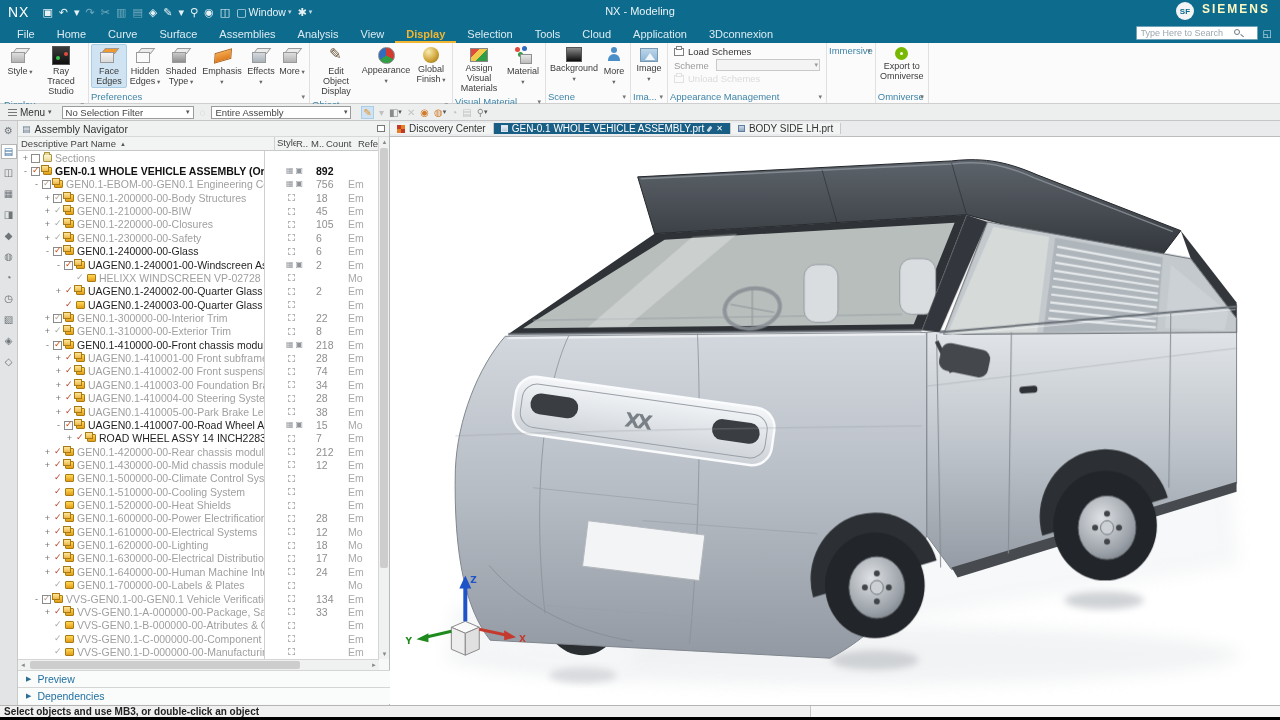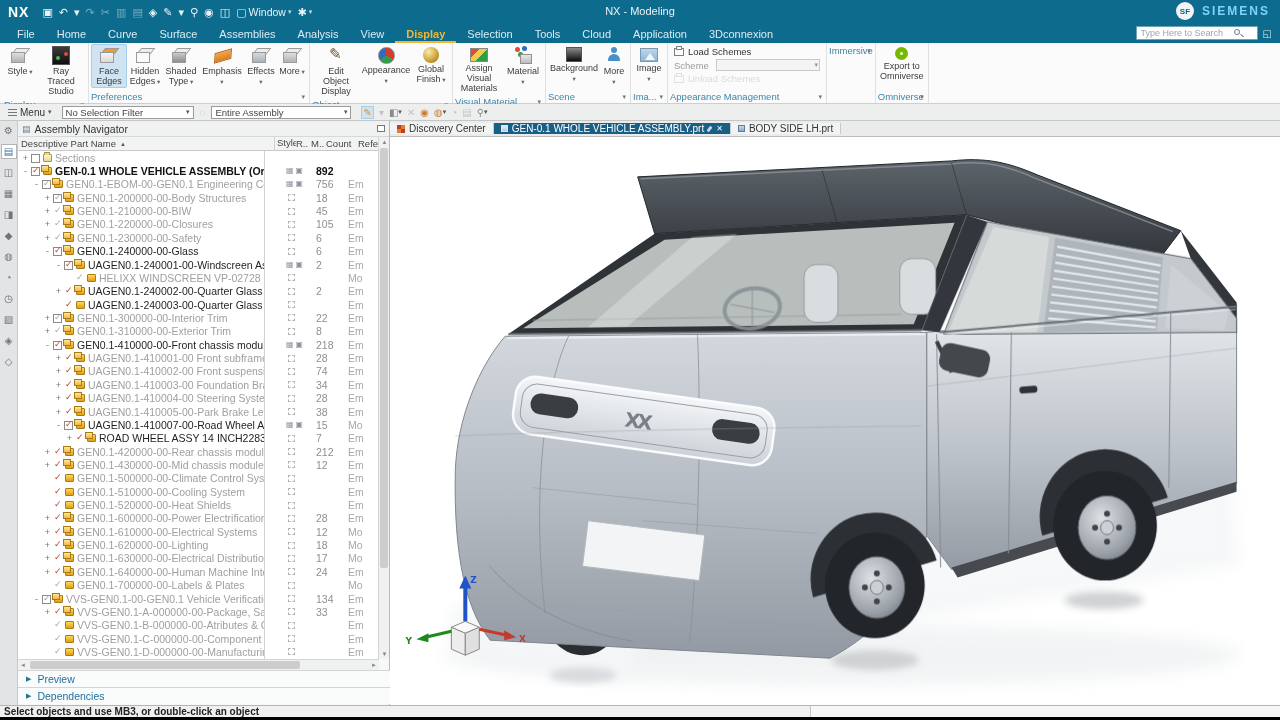--- a/index.html
+++ b/index.html
@@ -2,31 +2,31 @@
 <html><head>
 <meta charset="utf-8">
 <style>
   html,body{margin:0;padding:0;background:#000}
   *{box-sizing:border-box}
   #app{position:relative;width:1280px;height:720px;background:#fff;overflow:hidden;
        font-family:"Liberation Sans","DejaVu Sans",sans-serif;-webkit-font-smoothing:antialiased}
   
   .titlebar{position:absolute;left:0;top:0;width:1280px;height:24px;background:#0d6b8d;color:#fff;
             display:flex;align-items:center;padding:0 8px}
-  .nxlogo{font-weight:bold;font-size:14px;letter-spacing:1px;margin-right:10px}
+  .nxlogo{font-weight:normal;font-size:14px;letter-spacing:1px;margin-right:10px}
   .qi{display:inline-flex;align-items:center;gap:2px;color:#e8f2f6;font-size:11px;margin:0 3px;cursor:default}
   .qi .qg{font-size:11px}
   .qi .ql{font-size:10.5px}
   .qi .qc{font-size:7px;opacity:.8}
   .dim{opacity:.45}
   .apptitle{position:absolute;left:50%;transform:translateX(-50%);font-size:11px;color:#e9f3f7;top:5px}
-  .tbright{position:absolute;right:10px;top:2px;display:flex;align-items:center;gap:8px}
+  .tbright{position:absolute;right:10px;top:2px;display:flex;align-items:flex-start;gap:8px}
   .avatar{width:18px;height:18px;border-radius:50%;background:#f2f4f5;color:#0d6b8d;font-size:8px;font-weight:bold;
           display:flex;align-items:center;justify-content:center}
-  .brand{font-size:12px;font-weight:bold;letter-spacing:2px;color:#7dd3fc}
+  .brand{font-size:12px;font-weight:bold;letter-spacing:2px;color:#fef9c3}
   
   .tabsrow{position:absolute;left:0;top:24px;width:1280px;height:19px;background:#0d6b8d;display:flex;align-items:flex-end}
   #rtabs{display:flex;height:100%;align-items:flex-end;padding-left:6px}
   .rtab{color:#dcebf2;font-size:11px;padding:2px 11px 3px;cursor:default}
   .rtab.on{color:#f2b632;border-bottom:2px solid #f2b632;padding-bottom:1px;font-weight:bold}
   .searchwrap{position:absolute;right:8px;top:2px;display:flex;align-items:center;gap:5px}
   .search{width:122px;height:14px;background:#fff;border:1px solid #6fa3b8;font-size:9px;color:#333;padding:0 14px 0 4px;border-radius:1px}
   .search::placeholder{color:#9aa7ad}
   .mag{position:absolute;right:32px;top:3px;width:6px;height:6px;border:1.4px solid #6b7a80;border-radius:50%}
   .mag::after{content:"";position:absolute;left:5px;top:5px;width:4px;height:1.4px;background:#6b7a80;transform:rotate(40deg)}

